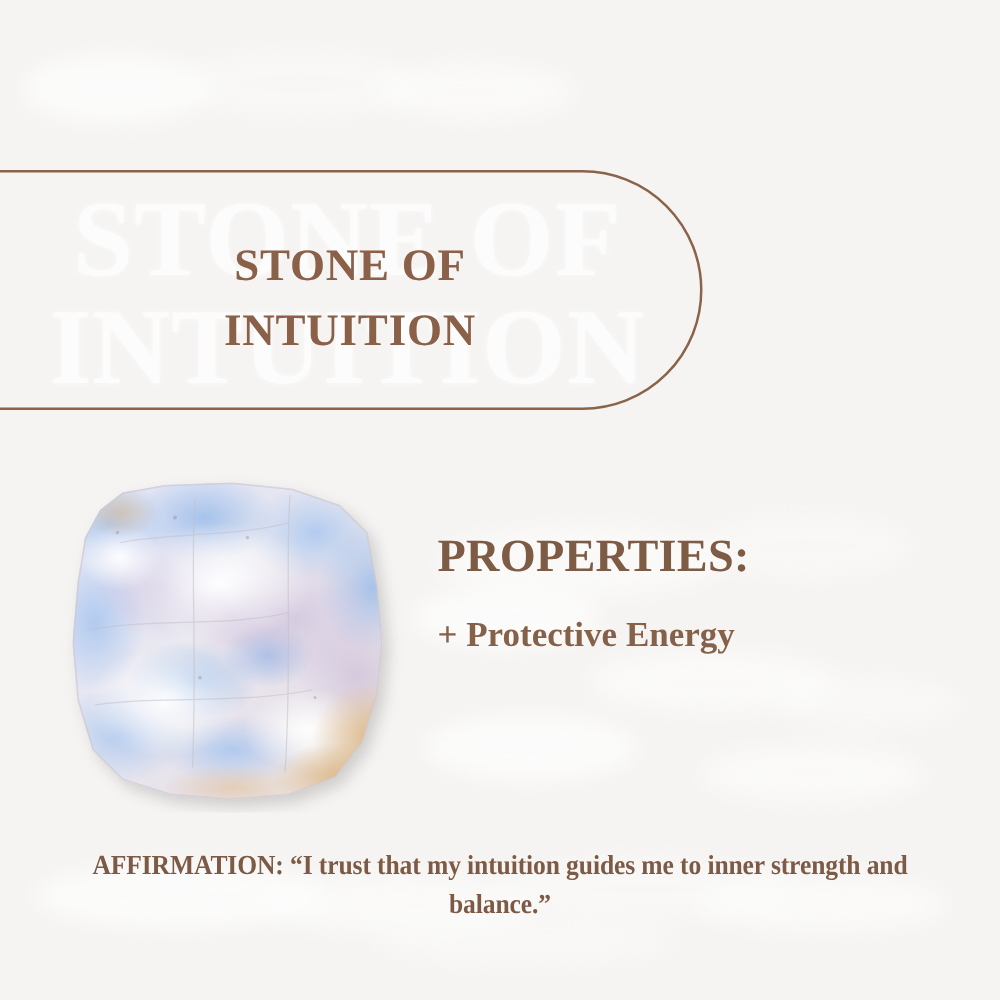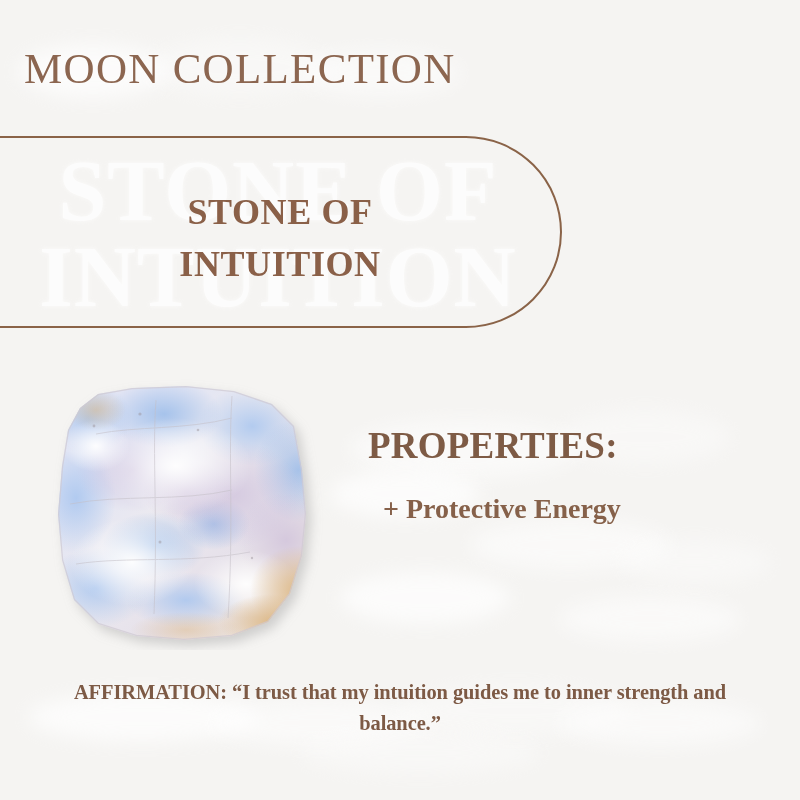--- a/index.html
+++ b/index.html
@@ -111,21 +111,21 @@
     top: 374px;
     width: 296px;
     height: 276px;
     z-index: 4;
   }
   .stone-svg { display: block; width: 100%; height: 100%; }
 
   
   .properties {
     position: absolute;
-    left: 368px;
+    left: 350px;
     top: 424px;
     z-index: 5;
   }
   .properties-heading {
     font-family: "Liberation Serif", "DejaVu Serif", serif;
     font-weight: bold;
     font-size: 37px;
     line-height: 44px;
     letter-spacing: .2px;
     color: #7e5b45;
@@ -136,21 +136,20 @@
     margin: 0;
     padding: 0;
   }
   .prop-item {
     font-family: "Liberation Serif", "DejaVu Serif", serif;
     font-weight: bold;
     font-size: 28px;
     line-height: 46px;
     color: #86614a;
     white-space: nowrap;
-    margin-left: 15px;
   }
   .prop-plus {
     display: inline-block;
     margin-right: 7px;
     color: #86614a;
   }
 
   
   .affirmation {
     position: absolute;
@@ -189,21 +188,20 @@
     <div class="cloud soft" style="left:340px; top:572px; width:170px; height:52px;"></div>
     <div class="cloud softer" style="left:560px; top:596px; width:180px; height:46px;"></div>
 
     <div class="cloud soft" style="left:28px;  top:692px; width:230px; height:50px;"></div>
     <div class="cloud softer" style="left:210px; top:700px; width:220px; height:46px;"></div>
     <div class="cloud faint" style="left:400px; top:686px; width:230px; height:50px;"></div>
     <div class="cloud softer" style="left:560px; top:700px; width:200px; height:46px;"></div>
     <div class="cloud faint" style="left:300px; top:732px; width:240px; height:42px;"></div>
   </div>
 
-  <div class="collection-title">MOON COLLECTION</div>
 
   <div class="ghost-title">
     <span class="gl">STONE OF</span>
     <span class="gl">INTUITION</span>
   </div>
 
   <div class="pill"></div>
 
   <div class="hero-title">
     <span class="hl">STONE OF</span>

